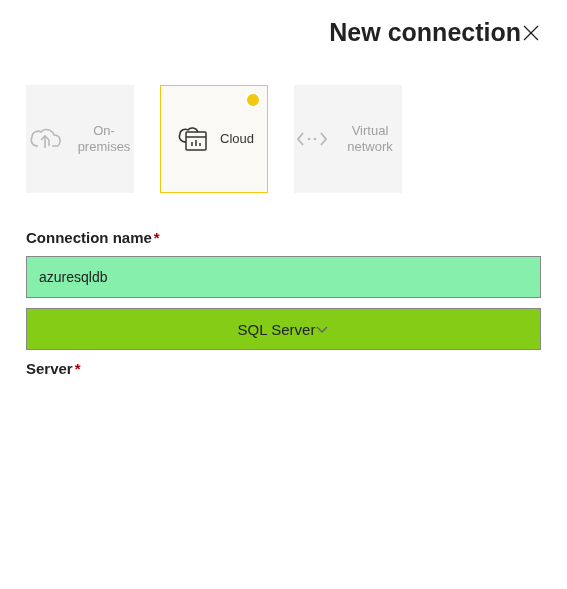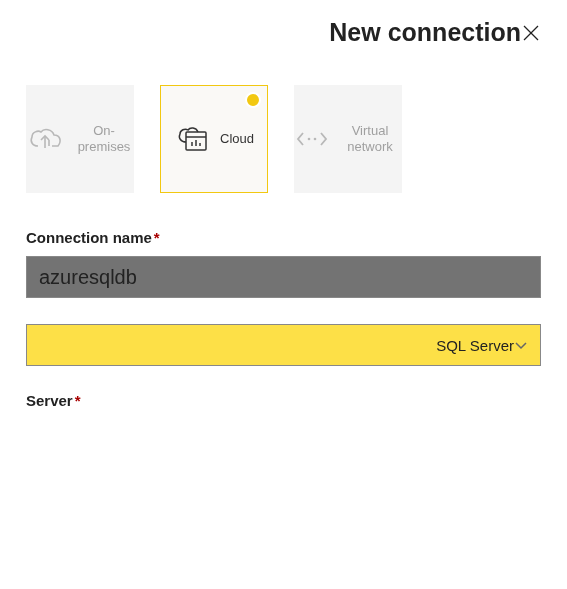--- a/index.html
+++ b/index.html
@@ -81,53 +81,53 @@
     position: absolute;
     top: 6px;
     right: 6px;
     width: 16px;
     height: 16px;
     border-radius: 50%;
     background: #f2c811;
     border: 2px solid #fff;
   }
   .field {
-    margin-bottom: 26px;
+    margin-bottom: 10px;
   }
   .field-label {
     font-size: 15px;
     color: #222;
     font-weight: 600;
     margin-bottom: 10px;
   }
   .req {
     color: #a80000;
     margin-left: 2px;
   }
   .text-input {
     width: 100%;
     height: 42px;
     border: 1px solid #888;
     padding: 0 12px;
-    font-size: 20px;
+    font-size: 14px;
     font-family: inherit;
     color: #222;
-    background: #737373;
+    background: #86efac;
   }
   .select {
     width: 100%;
     height: 42px;
     border: 1px solid #888;
-    background: #fde047;
+    background: #84cc16;
     padding: 4px 12px;
     font-size: 15px;
     color: #222;
     display: flex;
     align-items: center;
-    justify-content: flex-end;
+    justify-content: center;
     cursor: pointer;
   }
   .select .chev {
     display: flex;
   }
   .select .chev svg {
     width: 14px;
     height: 14px;
     stroke: #666;
     stroke-width: 1.5;

